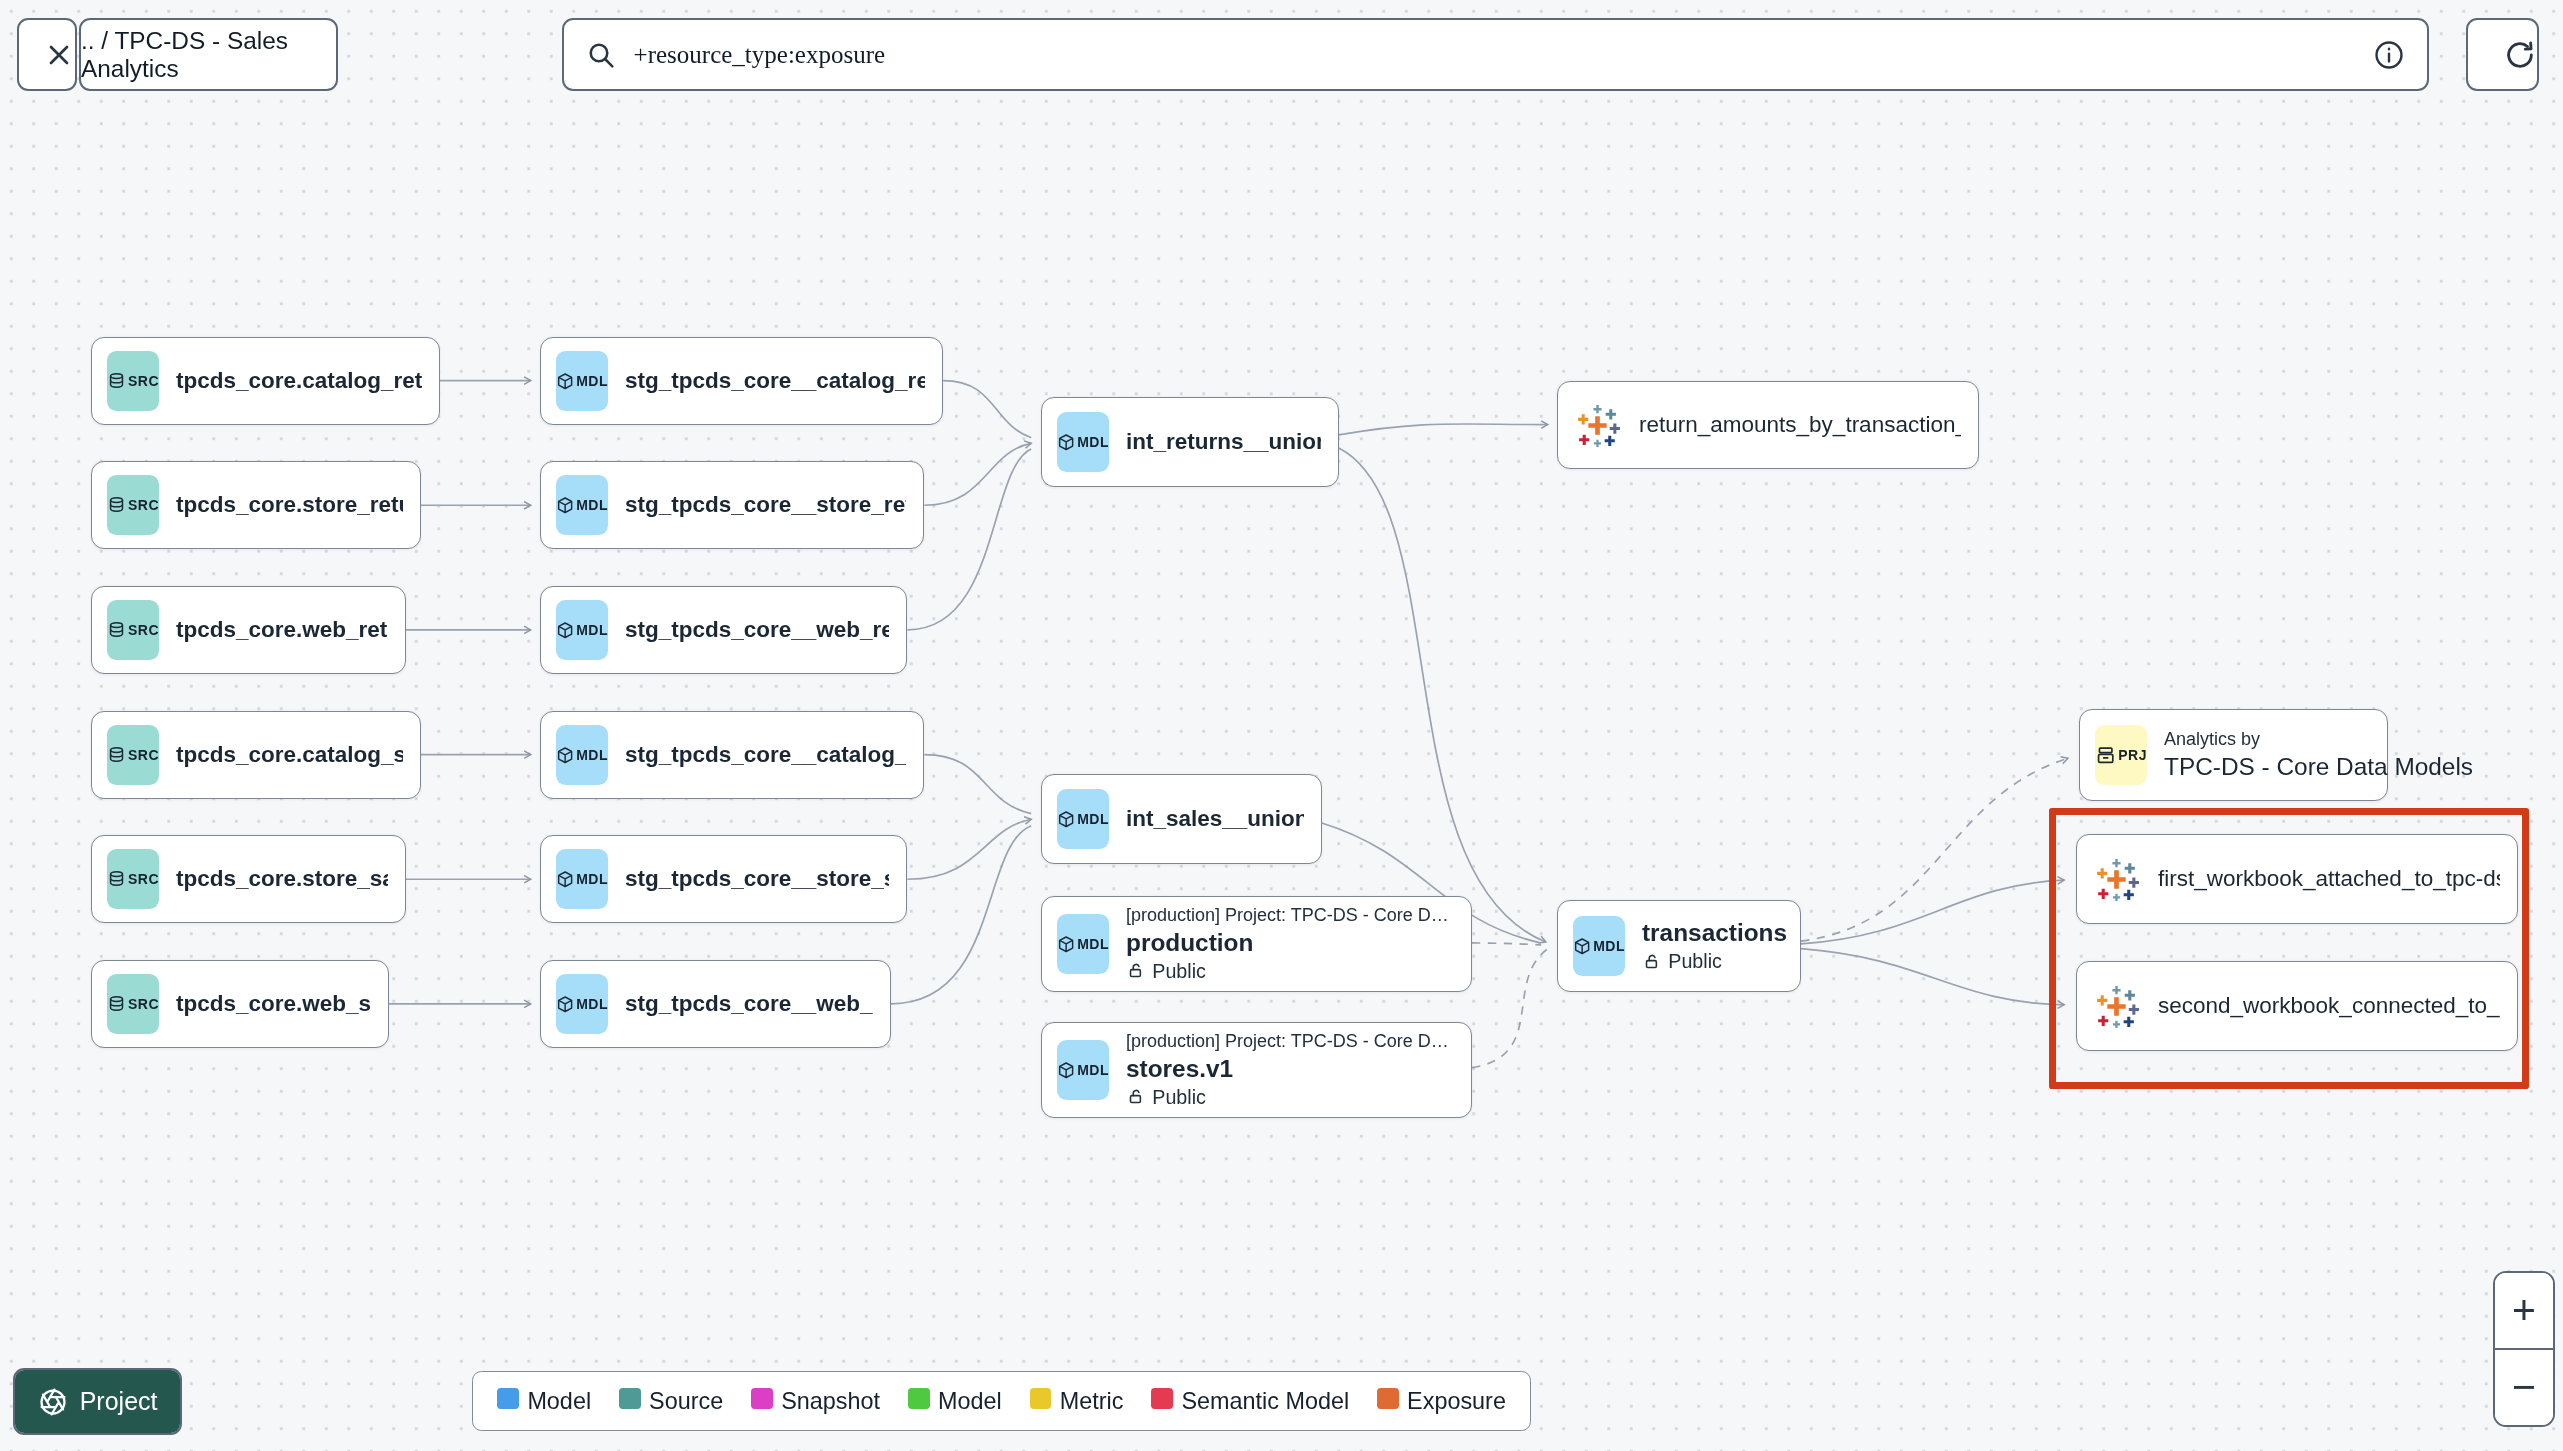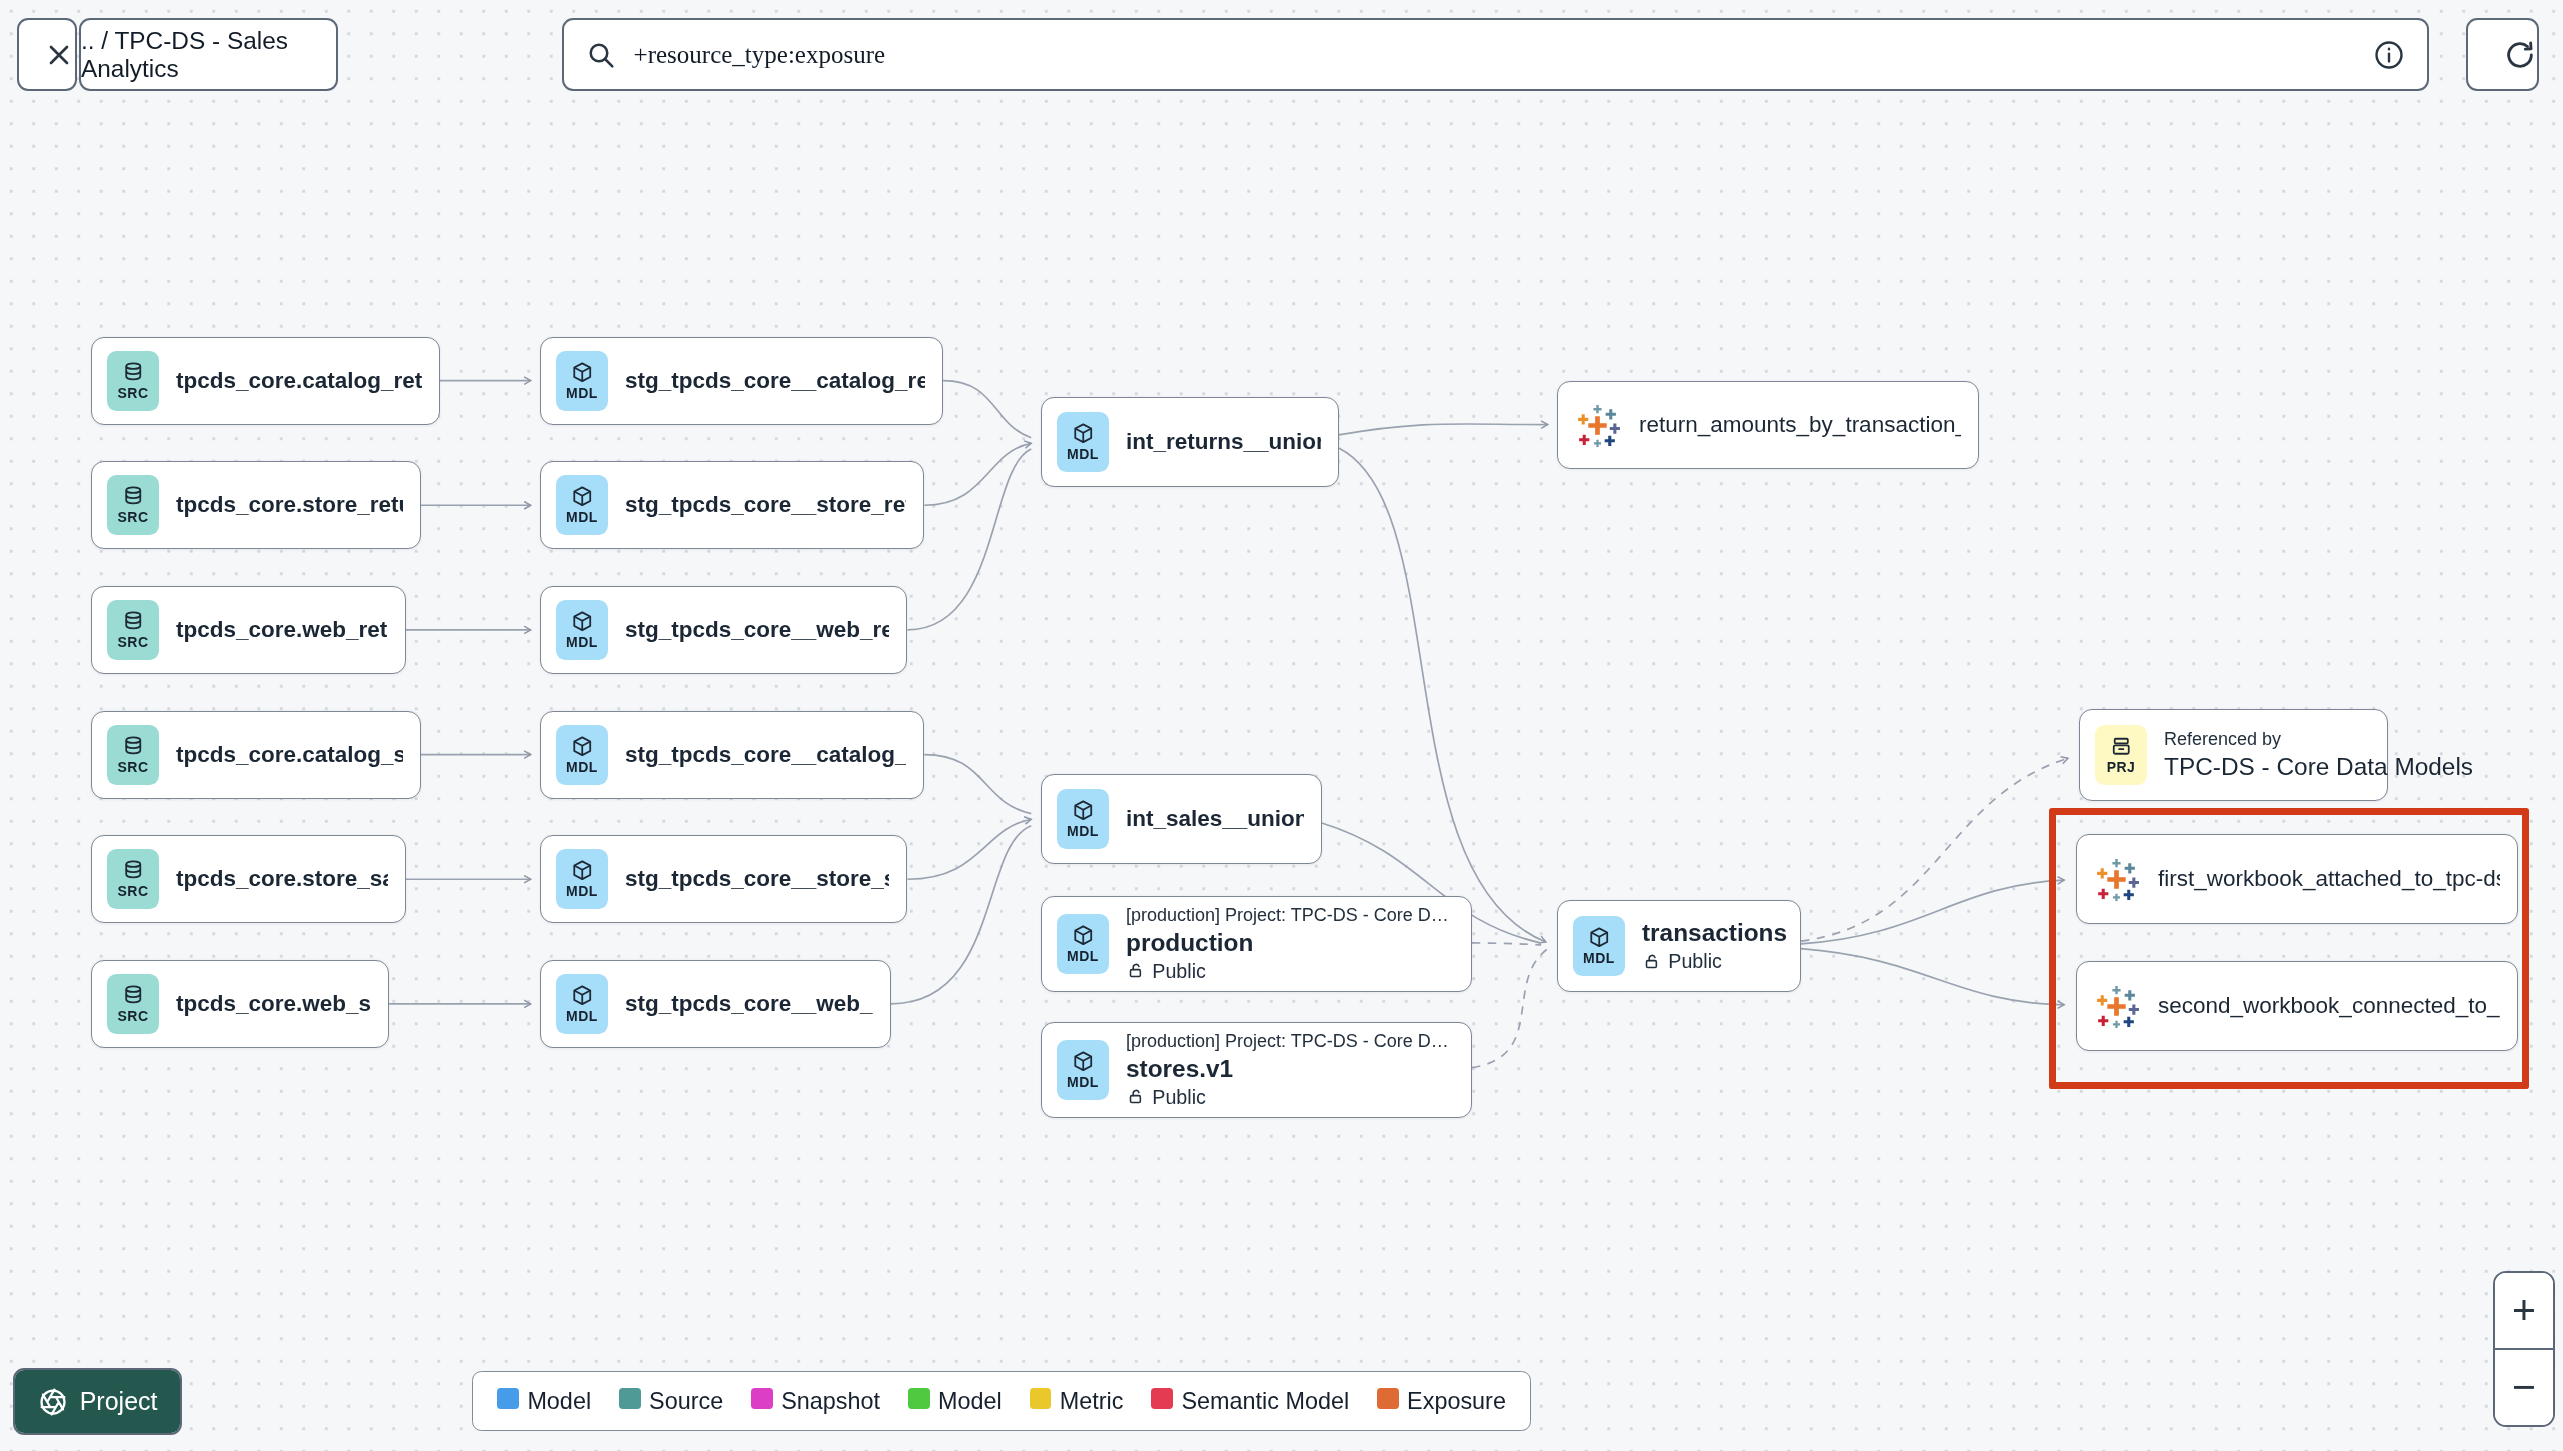--- a/index.html
+++ b/index.html
@@ -38,21 +38,21 @@
     position:absolute; background:#fff;
     border:1.9px solid #7E8796; border-radius:13px;
     display:flex; align-items:center; gap:17px; padding:0 17px 0 15px;
     box-shadow:0 0.9px 2.8px rgba(20,30,45,.07);
     z-index:5; cursor:pointer;
   }
   .nlabel { font-size:22.5px; font-weight:700; color:#1B2734; white-space:nowrap;
     overflow:hidden; }
   .badge {
     flex:0 0 auto; width:52px; height:60px; border-radius:9.4px;
-    display:flex; flex-direction:column; align-items:center; justify-content:center;
+    display:flex; flex-direction:row; align-items:center; justify-content:center;
     gap:1.9px;
   }
   .badge .btxt { font-size:14px; font-weight:700; letter-spacing:0.5px; color:#16222E; }
   .badge-src { background:#9ADBD4; }
   .badge-mdl { background:#A6DDF8; }
   .badge-prj { background:#fef9c3;align-items:center; }
 
   .stack { display:flex; flex-direction:column; justify-content:center; gap:2.8px; min-width:0; }
   .eyebrow { font-size:18px; font-weight:400; color:#222F3D; white-space:nowrap;
     overflow:hidden; text-overflow:ellipsis; }
@@ -434,21 +434,21 @@
 </div>
 
 <div class="node" style="left:2079px;top:709px;width:309px;height:92px">
   <div class="badge badge-prj">
     <svg class="icon" width="22.5" height="22.5" viewBox="0 0 24 24">
         <use href="#i-prj"></use>
       </svg>
     <span class="btxt">PRJ</span>
   </div>
   <div class="stack">
-    <div class="eyebrow">Referenced by</div>
+    <div class="eyebrow">Analytics by</div>
     <div class="nname" style="font-weight:400">TPC-DS - Core Data Models</div>
   </div>
 </div>
 
 <div class="node" style="left:1557px;top:381px;width:422px;height:88px">
   <svg class="icon exposure-icon" width="49" height="49" viewBox="0 0 52 52">
       <use href="#i-tableau"></use>
     </svg>
   <div class="nlabel" style="font-weight:400">return_amounts_by_transaction_type</div>
 </div>

